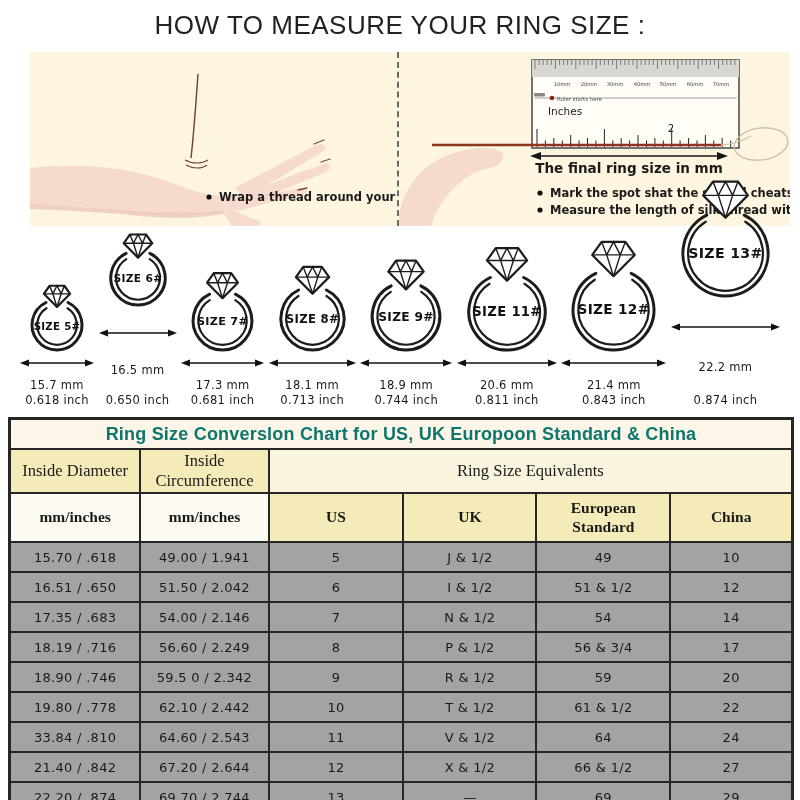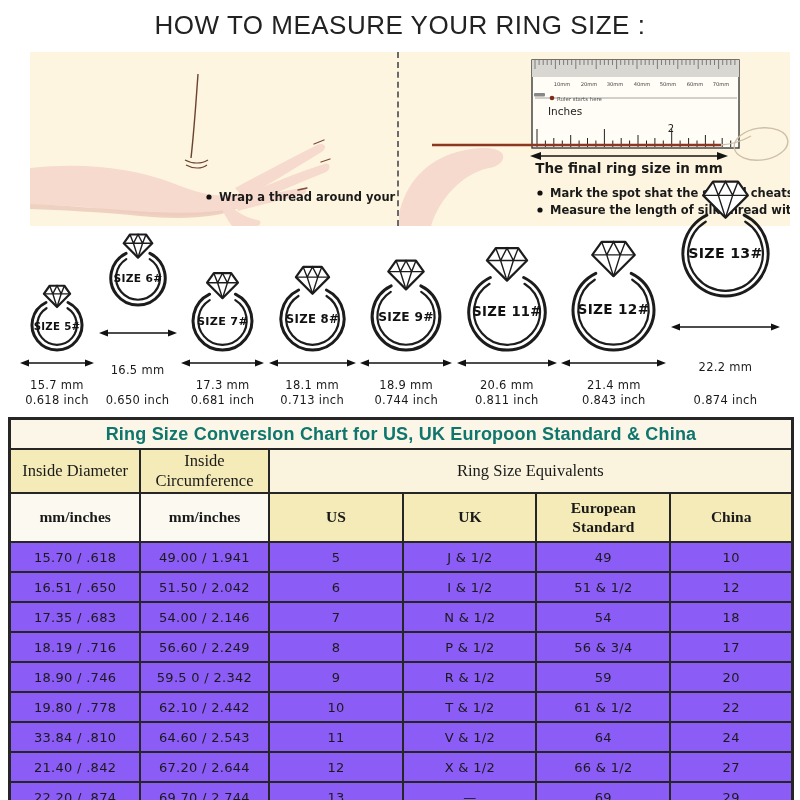--- a/index.html
+++ b/index.html
@@ -24,21 +24,21 @@
   table.conv td,table.conv th{border:2px solid #262626;text-align:center;vertical-align:middle;
         padding:1px 2px;overflow:hidden;}
   .t-title{height:26px;background:#fbf6e7;font-family:"Liberation Sans",sans-serif;
         font-size:18px;font-weight:700;letter-spacing:0.2px;color:#0f766e;}
   .t-group{height:40px;background:#f4ebb8;font-family:"Liberation Serif",serif;
         font-size:16.5px;font-weight:400;line-height:1.2;}
   .t-group-wide{background:#faf4df;}
   .t-sub{height:45px;font-family:"Liberation Serif",serif;font-size:15.5px;font-weight:700;line-height:1.2;}
   .t-sub-plain{background:#fcfaf0;}
   .t-sub-yellow{background:#f4ebb8;}
-  table.conv tbody td{height:26px;background:#8b5cf6;font-size:13px;letter-spacing:0.3px;margin-top:24px;}
+  table.conv tbody td{height:26px;background:#a3a3a3;font-size:13px;letter-spacing:0.3px;margin-top:24px;}
 </style>
 </head>
 <body>
 
 <div class="page">
 
   <div class="page-title">HOW TO MEASURE YOUR RING SIZE :</div>
 
   <div class="panels">
 
@@ -284,21 +284,21 @@
           <td>I &amp; 1/2</td>
           <td>51 &amp; 1/2</td>
           <td>12</td>
         </tr>
         <tr>
           <td>17.35 / .683</td>
           <td>54.00 / 2.146</td>
           <td>7</td>
           <td>N &amp; 1/2</td>
           <td>54</td>
-          <td>18</td>
+          <td>14</td>
         </tr>
         <tr>
           <td>18.19 / .716</td>
           <td>56.60 / 2.249</td>
           <td>8</td>
           <td>P &amp; 1/2</td>
           <td>56 &amp; 3/4</td>
           <td>17</td>
         </tr>
         <tr>

